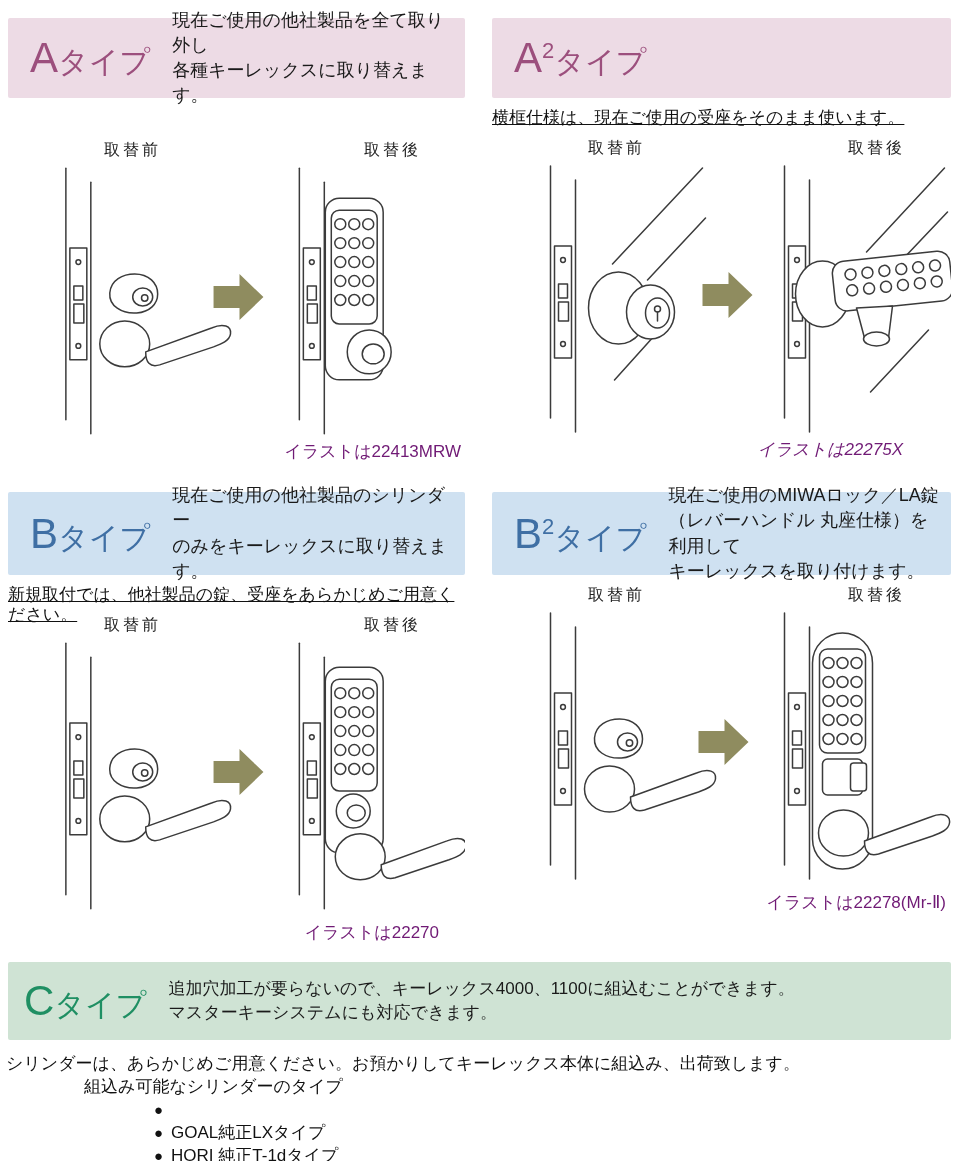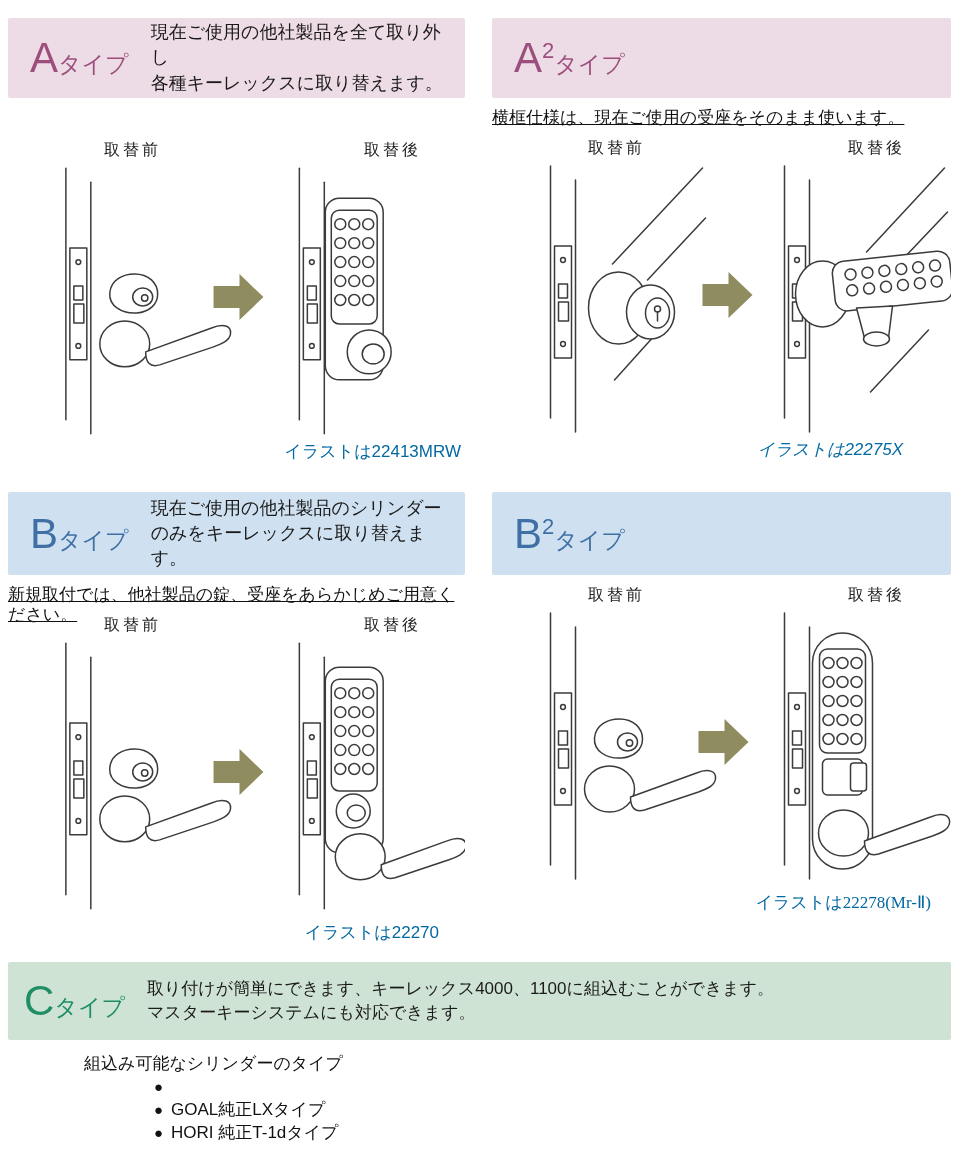--- a/index.html
+++ b/index.html
@@ -21,40 +21,40 @@
   }
   .hdr-pink {background:#eddbe5;height:80px;}
   .hdr-blue {background:#cfe1f1;height:83px;}
   .hdr-green{background:#cfe3d4;height:78px;width:943px;margin-left:8px;box-sizing:border-box;padding-left:16px;}
   .type-title{display:flex;align-items:baseline;flex:0 0 auto;margin-right:22px;white-space:nowrap;}
   .t-pink {color:#9c4f7d;}
   .t-blue {color:#3f6fa4;}
   .t-green{color:#1f8f63;}
   .type-letter{font-size:42px;line-height:1;}
   .type-sup{font-size:22px;line-height:1;position:relative;top:-14px;}
-  .type-kana{font-size:23px;line-height:1;}
+  .type-kana{font-size:30px;line-height:1;}
   .type-desc{font-size:18px;line-height:1.4;color:#1a1a1a;white-space:pre-line;}
   .hdr-green .type-desc{font-size:17px;}
 
   .note{font-size:17px;color:#111;margin-top:10px;line-height:20px;height:20px;text-decoration:underline;}
 
   .illus{position:relative;height:322px;text-align:center;}
   .quad-a  .illus{margin-top:42px;}
   .quad-a2 .illus{margin-top:10px;}
   .quad-b  .illus,.quad-b2 .illus{margin-top:10px;height:328px;}
   .illus-label{
     position:absolute;top:0;font-size:16px;letter-spacing:3px;color:#222;line-height:20px;
   }
   .lbl-before{left:96px;}
   .lbl-after{left:326px;margin-left:30px;}
   .illus svg{position:absolute;left:0;top:24px;width:100%;height:272px;}
   .caption{
-    position:absolute;bottom:0;right:4px;font-size:17px;color:#0369a1;line-height:20px;
-  }
-  .cap-a{right:4px;} .cap-a2{right:48px;font-style:italic;} .cap-b{right:26px;margin-top:16px;} .cap-b2{right:20px;font-family:Liberation Serif, serif;}
+    position:absolute;bottom:0;right:4px;font-size:17px;color:#701a75;line-height:20px;
+  }
+  .cap-a{right:4px;} .cap-a2{right:48px;font-style:italic;} .cap-b{right:26px;margin-top:16px;} .cap-b2{right:5px;}
 
   .c-body{margin:12px 0 0 6px;font-size:17px;line-height:23px;color:#111;}
   .c-line2{padding-left:78px;}
   .c-items{padding-left:148px;}
   .c-item{display:flex;align-items:baseline;}
   .c-bullet{margin-right:8px;font-size:15px;}
 
   
   svg .ln{stroke:#3b3b3b;stroke-width:1.5;fill:none;stroke-linecap:round;}
   svg .sh{stroke:#3b3b3b;stroke-width:1.5;fill:#ffffff;stroke-linejoin:round;}
@@ -231,20 +231,23 @@
   </div>
 </section>
 
 <section class="quad quad-b2">
   <div class="type-header hdr-blue">
     <span class="type-title t-blue">
       <span class="type-letter">B</span>
       <span class="type-sup">2</span>
       <span class="type-kana">タイプ</span>
     </span>
+    <span class="type-desc">現在ご使用のMIWAロック／LA錠
+（レバーハンドル 丸座仕様）を利用して
+キーレックスを取り付けます。</span>
   </div>
   <div class="illus">
     <span class="illus-label lbl-before">取替前</span>
     <span class="illus-label lbl-after">取替後</span>
     <svg viewBox="0 0 458 272">
       <use href="#sym-door" x="58" y="4"></use>
       <use href="#sym-thumbturn" x="100" y="110"></use>
       <use href="#sym-lever" x="92" y="146"></use>
       <g class="arrow" transform="translate(206,110)">
           <use href="#sym-arrow"></use>
@@ -262,24 +265,25 @@
     <span class="caption cap-b2">イラストは22278(Mr-Ⅱ)</span>
   </div>
 </section>
 
 <section class="section-c">
   <div class="type-header hdr-green">
     <span class="type-title t-green">
       <span class="type-letter">C</span>
       <span class="type-kana">タイプ</span>
     </span>
-    <span class="type-desc">取り付けが簡単にできます、キーレックス4000、1100に組込むことができます。
+    <span class="type-desc">追加穴加工が要らないので、キーレックス4000、1100に組込むことができます。
 マスターキーシステムにも対応できます。</span>
   </div>
   <div class="c-body">
+    <div class="c-line1">シリンダーは、あらかじめご用意ください。お預かりしてキーレックス本体に組込み、出荷致します。</div>
     <div class="c-line2">組込み可能なシリンダーのタイプ</div>
     <div class="c-items">
       <div class="c-item">
         <span class="c-bullet">●</span>
       </div>
       <div class="c-item">
         <span class="c-bullet">●</span>
         <span>GOAL純正LXタイプ</span>
       </div>
       <div class="c-item">

